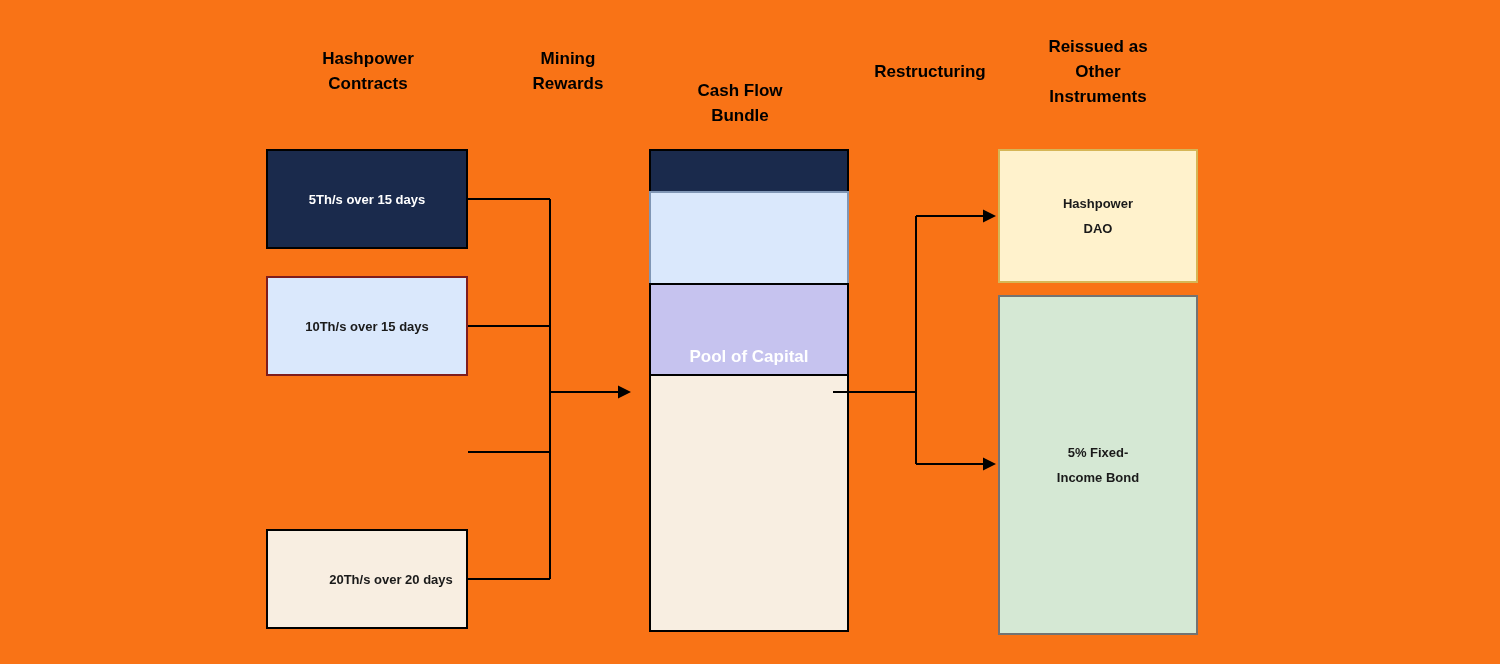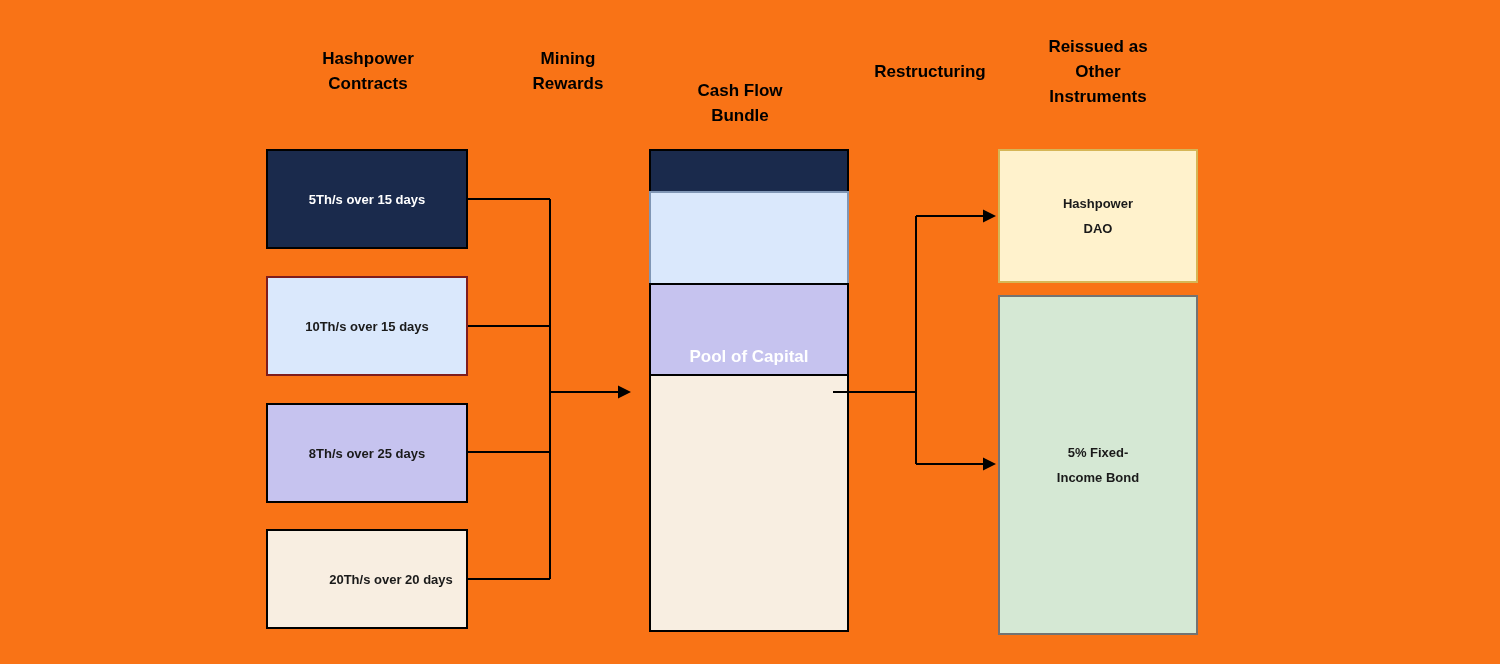--- a/index.html
+++ b/index.html
@@ -72,23 +72,20 @@
 Other
 Instruments</div>
   <div class="hdr" style="left:840px; top:59px; width:180px;">Restructuring</div>
 
   <div class="box contract c0">
     <span>5Th/s over 15 days</span>
   </div>
   <div class="box contract c1">
     <span>10Th/s over 15 days</span>
   </div>
-  <div class="box contract c2">
-    <span>8Th/s over 25 days</span>
-  </div>
   <div class="box contract c3">
     <span>20Th/s over 20 days</span>
   </div>
 
   <div class="bundle">
     <div class="seg s0"></div>
     <div class="seg s1"></div>
     <div class="seg s2">
       <span class="pool-label">Pool of Capital</span>
     </div>

